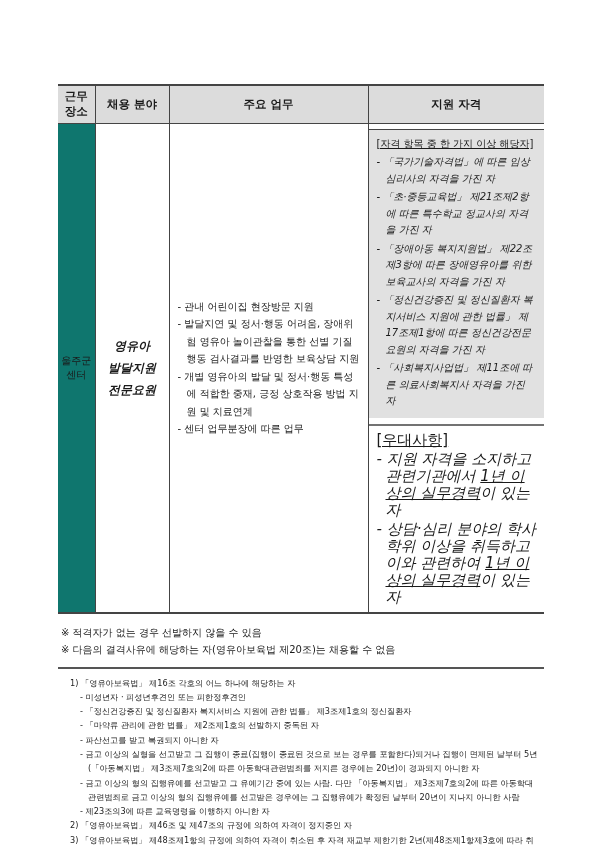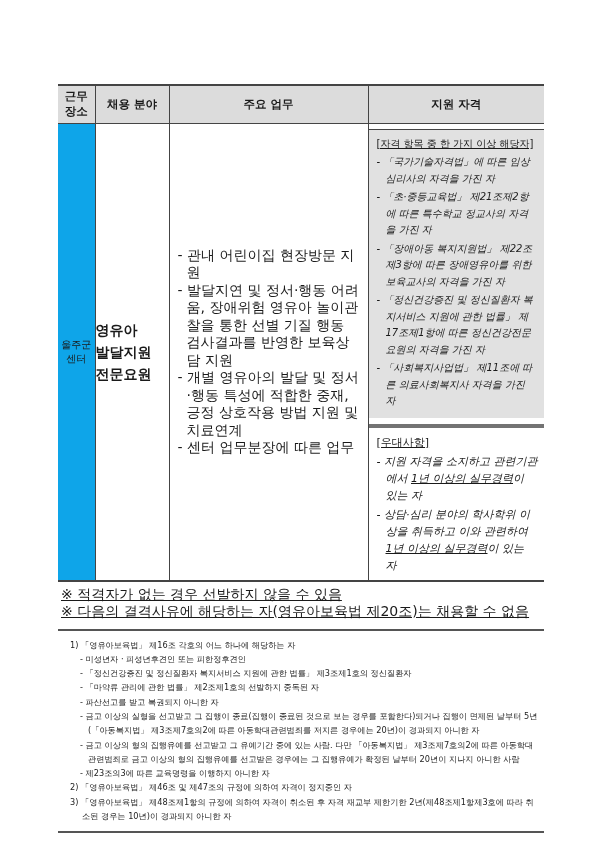--- a/index.html
+++ b/index.html
@@ -7,35 +7,35 @@
   body { font-family: "DejaVu Sans", "Liberation Sans", sans-serif; color: #1a1a1a; position: relative; overflow: hidden; }
 
   .page { position: absolute; left: 58px; top: 84px; width: 486px; }
 
   table.recruit { width: 486px; border-collapse: collapse; table-layout: fixed; border-top: 2px solid #444; border-bottom: 2px solid #444; border-radius: 25px; }
   table.recruit th, table.recruit td { border-left: 1px solid #444; border-right: 1px solid #444; vertical-align: middle; }
   table.recruit tr.head th { background: #dcdcdc; height: 38px; font-size: 11.5px; font-weight: bold; text-align: center; border-bottom: 1px solid #444; line-height: 15px; }
   table.recruit th:first-child, table.recruit td:first-child { border-left: none; }
   table.recruit th:last-child, table.recruit td:last-child { border-right: none; }
 
-  td.place { background: #0ea5e9; text-align: center; font-size: 10px; line-height: 14px; }
-  td.field { font-size: 14px; font-weight: bold; line-height: 22px; }
-  td.duties { padding: 0 6px 0 8px; font-size: 14px; line-height: 17.5px; }
+  td.place { background: #0f766e; text-align: center; font-size: 10px; line-height: 14px; }
+  td.field { text-align: center; font-size: 12px; font-weight: bold; line-height: 22px; font-style: italic; }
+  td.duties { padding: 0 6px 0 8px; font-size: 10px; line-height: 17.5px; }
   td.duties ul { list-style: none; }
   td.duties li { padding-left: 9px; text-indent: -9px; }
 
   td.quals { padding: 0; vertical-align: top; }
   .qual-box { background: #e1e1e1; padding: 6px 6px 8px 8px; border-top: 1px solid #444; margin-top: 5px; font-size: 10px; line-height: 16.5px; }
-  .pref-box { background: #ffffff; padding: 6px 6px 6px 8px; border-top: 4px solid #737373; margin-top: 6px; font-size: 11px; line-height: 17px; }
+  .pref-box { background: #ffffff; padding: 6px 6px 6px 8px; border-top: 2px solid #737373; margin-top: 6px; font-size: 15px; line-height: 17px; }
   .box-title { text-decoration: underline; }
   .q-list { list-style: none; font-style: italic; }
   .q-list li { padding-left: 9px; text-indent: -9px; margin-top: 2px; }
   .ul { text-decoration: underline; }
 
-  .notes { margin-top: 4px; font-size: 14px; line-height: 17px; padding-left: 3px; text-decoration: underline; }
+  .notes { margin-top: 10px; font-size: 10px; line-height: 17px; padding-left: 3px; }
 
   .disq-box { margin-top: 9px; border-top: 2px solid #555; border-bottom: 2px solid #555; padding: 7px 4px 8px 12px; font-size: 8.2px; line-height: 14.3px; color: #222; }
   .disq-box .lvl1 { padding-left: 12px; text-indent: -12px; }
   .disq-box .lvl2 { padding-left: 18px; text-indent: -8px; }
 </style>
 </head>
 <body>
 
 <div class="page">
 

